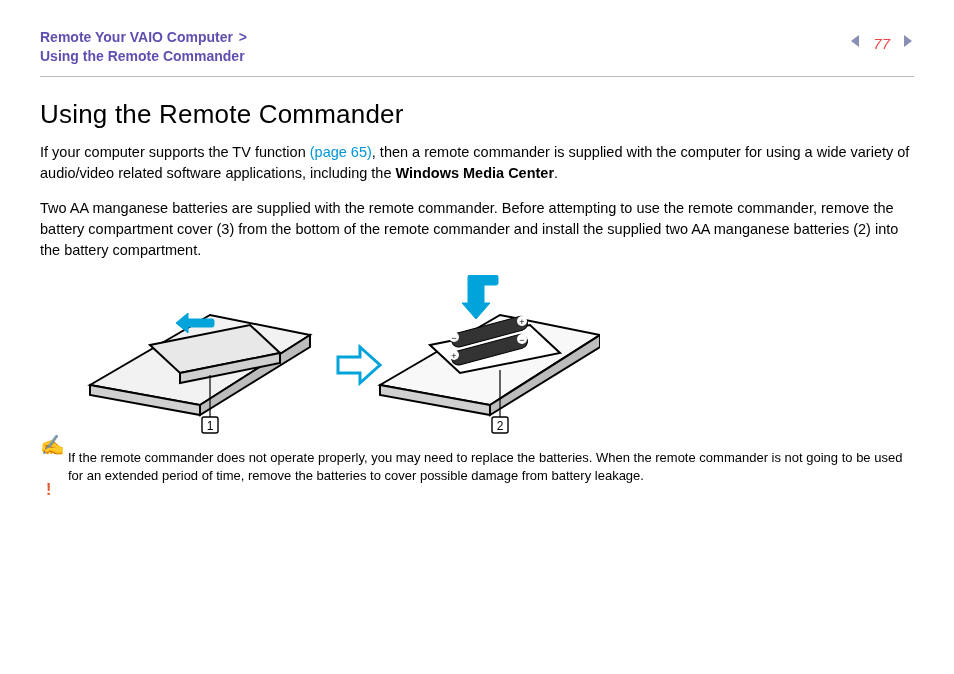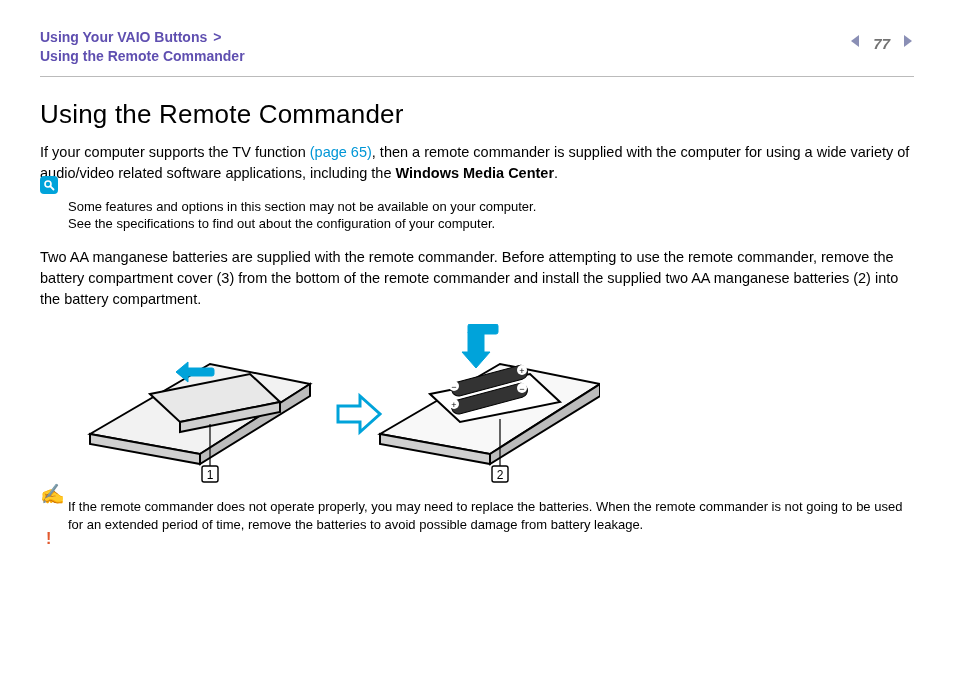--- a/index.html
+++ b/index.html
@@ -4,21 +4,21 @@
 <style>
   html,body{margin:0;padding:0;background:#fff;color:#000;
     font-family:"Helvetica Neue",Helvetica,Arial,sans-serif;}
   .page{width:954px;height:674px;box-sizing:border-box;
     padding:28px 40px 20px 40px;position:relative;}
   .header{display:flex;align-items:flex-start;}
   .breadcrumb{flex:1;font-size:14px;font-weight:600;line-height:1.35;
     color:#5f4fb0;}
   .breadcrumb .gt{margin:0 2px;}
   .pager{display:flex;align-items:center;gap:10px;padding-top:6px;}
-  .pgnum{font-size:15px;font-style:italic;font-weight:700;color:#737373;}
+  .pgnum{font-size:15px;font-style:italic;font-weight:400;color:#ef4444;}
   .arrow-btn{cursor:pointer;}
   .rule{border:none;border-top:1px solid #bbb;margin:10px 0 22px 0;}
   h1{font-size:26px;font-weight:400;margin:0 0 12px 0;letter-spacing:.2px;}
   .body{font-size:14.5px;line-height:1.45;}
   .body p{margin:0 0 14px 0;}
   a.link{color:#0096d6;text-decoration:none;}
   strong{font-weight:700;}
   .note{margin:10px 0 14px 28px;font-size:13px;line-height:1.35;position:relative;}
   .note-icon{width:18px;height:18px;border-radius:4px;background:#00a3da;
     display:flex;align-items:center;justify-content:center;
@@ -30,21 +30,21 @@
   .warn-note{margin:6px 0 0 28px;font-size:13px;line-height:1.4;position:relative;}
   .warn{position:absolute;left:-22px;top:-16px;color:#e2592e;font-weight:800;font-size:16px;}
 </style>
 </head>
 <body>
 
 <div class="page">
 
   <div class="header">
     <div class="breadcrumb">
-      <span>Using Your VAIO Buttons</span>
+      <span>Remote Your VAIO Computer</span>
       <span class="gt">&gt;</span><br>
       <span>Using the Remote Commander</span>
     </div>
     <div class="pager">
       <span class="arrow-btn">
         <svg width="14" height="14" viewBox="0 0 14 14">
             <polygon points="10,1 10,13 2,7" fill="#8a8fb5"></polygon>
           </svg>
       </span>
       <span class="pgnum">77</span>
@@ -58,30 +58,20 @@
 
   <hr class="rule">
 
   <h1>Using the Remote Commander</h1>
 
   <div class="body">
     <p>
       <span>If your computer supports the TV function </span><a class="link" href="#">(page 65)</a><span>, then a remote commander is supplied with the computer for using a wide variety of audio/video related software applications, including the </span><strong>Windows Media Center</strong><span>.</span>
     </p>
 
-    <div class="note">
-      <span class="note-icon">
-        <svg width="12" height="12" viewBox="0 0 12 12">
-          <circle cx="5" cy="5" r="3" fill="none" stroke="#fff" stroke-width="1.6"></circle>
-          <line x1="7.2" y1="7.2" x2="10.5" y2="10.5" stroke="#fff" stroke-width="1.8" stroke-linecap="round"></line>
-        </svg>
-      </span>
-      <div>Some features and options in this section may not be available on your computer.</div>
-      <div>See the specifications to find out about the configuration of your computer.</div>
-    </div>
 
     <p>Two AA manganese batteries are supplied with the remote commander. Before attempting to use the remote commander, remove the battery compartment cover (3) from the bottom of the remote commander and install the supplied two AA manganese batteries (2) into the battery compartment.</p>
 
     <div class="figure">
       <svg width="520" height="160" viewBox="0 0 520 160">
 
         <g>
           <polygon points="10,110 130,40 230,60 120,130" fill="#f2f2f2" stroke="#000" stroke-width="2"></polygon>
           <polygon points="10,110 120,130 120,140 10,120" fill="#d0d0d0" stroke="#000" stroke-width="2"></polygon>
           <polygon points="120,130 230,60 230,72 120,140" fill="#bcbcbc" stroke="#000" stroke-width="2"></polygon>
@@ -130,20 +120,20 @@
 
           <line x1="420" y1="95" x2="420" y2="142" stroke="#000" stroke-width="1.2"></line>
           <rect x="412" y="142" width="16" height="16" rx="2" fill="#fff" stroke="#000" stroke-width="1.4"></rect>
           <text x="420" y="155" text-anchor="middle" font-size="12" font-family="Arial">2</text>
         </g>
       </svg>
     </div>
 
     <div class="pencil-note">
       <span class="pencil">✍</span>
-      <span>If the remote commander does not operate properly, you may need to replace the batteries. When the remote commander is not going to be used for an extended period of time, remove the batteries to avoid possible damage from battery leakage.</span>
+      <span>If the remote commander does not operate properly, you may need to replace the batteries. When the remote commander is not going to be used for an extended period of time, remove the batteries to cover possible damage from battery leakage.</span>
     </div>
 
     <div class="warn-note">
       <span class="warn">!</span>
     </div>
   </div>
 </div>
 
 </body></html>

